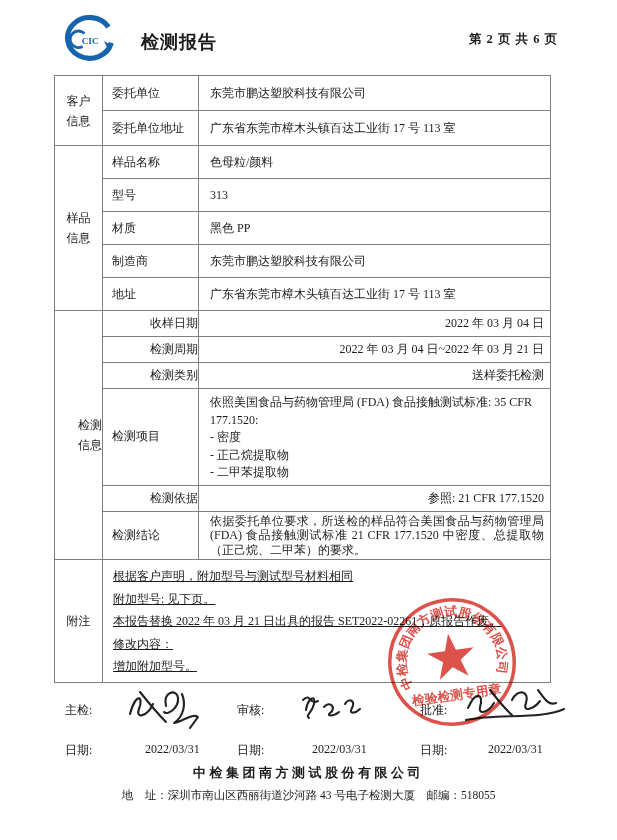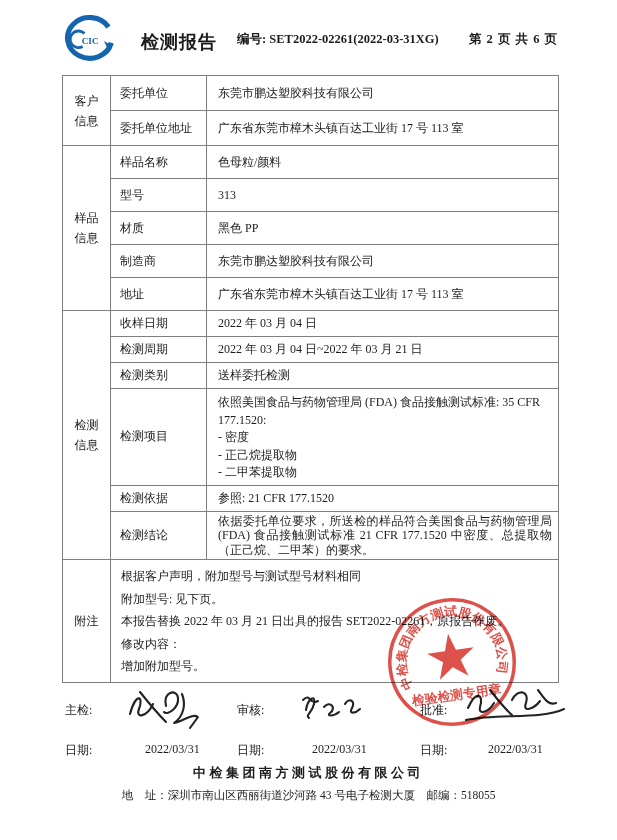--- a/index.html
+++ b/index.html
@@ -10,32 +10,32 @@
     font-family:"Liberation Serif","DejaVu Serif",serif;
     color:#1c1c1c;
   }
   
   .hdr { position:absolute; left:0; top:0; width:617px; height:72px; }
   .hdr .logo { position:absolute; left:62px; top:15px; width:56px; height:50px; }
   .hdr .title { position:absolute; left:141px; top:30px; font-size:18px; font-weight:bold; letter-spacing:1px; }
   .hdr .repno { position:absolute; left:237px; top:31px; font-size:12.5px; font-weight:bold; }
   .hdr .pageinfo { position:absolute; right:59px; top:31px; font-size:12.5px; font-weight:bold; letter-spacing:1px; }
   
-  table.rpt { position:absolute; left:62px; top:75px; width:496px; border-collapse:collapse; table-layout:fixed; }
+  table.rpt { position:absolute; left:54px; top:75px; width:496px; border-collapse:collapse; table-layout:fixed; }
   table.rpt td { border:1px solid #7f7f7f; font-size:12px; vertical-align:middle; overflow:hidden; }
   td.sec { width:48px; text-align:center; line-height:20px; }
   td.lbl { width:96px; padding-left:9px; }
   td.val { width:352px; padding-left:11px; padding-right:6px; }
   .h35 td, tr.h35 > td { height:35px; }
   .h33 td, tr.h33 > td { height:33px; }
-  .h26 td, tr.h26 > td { height:26px; }
+  .h26 td, tr.h26 > td { height:26px;text-align:right; }
   td.items { vertical-align:top; padding-top:5px; padding-bottom:3px; }
   td.items div { line-height:17.5px; height:17.5px; }
   td.concl { line-height:14.5px; font-size:11.7px; text-align:justify; padding-top:2px; padding-bottom:2px; }
-  td.notes { vertical-align:top; padding:5px 10px 4px 10px; }
+  td.notes { vertical-align:top; padding:5px 10px 4px 10px;text-decoration:underline; }
   td.notes div { line-height:22.5px; }
   
   .signoff { position:absolute; left:62px; top:686px; width:496px; height:80px; z-index:4; }
   .signoff .role, .signoff .datelbl, .signoff .dateval { position:absolute; font-size:12px; }
   .sig { position:absolute; z-index:6; }
   .sig path { stroke:#222; stroke-width:2.1; fill:none; stroke-linecap:round; stroke-linejoin:round; }
   
   .stamp { position:absolute; left:376px; top:588px; width:152px; height:148px; z-index:5; mix-blend-mode:multiply; opacity:.88; }
   
   .ftr { position:absolute; left:0; top:764px; width:617px; text-align:center; }
@@ -50,21 +50,20 @@
 <div class="page">
 
   <div class="hdr">
     <svg class="logo" viewBox="0 0 60 54">
       <path d="M50,13 A24,22 0 1 0 53,30" stroke="#1565ae" stroke-width="5.5" fill="none"></path>
       <polygon points="54,33 45,28 51,40" fill="#1565ae"></polygon>
       <path d="M22,34 A9,9 0 1 1 24,20" stroke="#1565ae" stroke-width="3.2" fill="none"></path>
       <text x="21" y="31" font-size="10" font-weight="bold" fill="#1565ae" font-family="Liberation Serif,serif">CIC</text>
     </svg>
     <div class="title">检测报告</div>
-    <div class="repno">编号: SET2022-02261(2022-03-31XG)</div>
     <div class="pageinfo">第 2 页 共 6 页</div>
   </div>
 
   <table class="rpt">
 
     <tbody>
         <tr class="h35">
       <td class="sec" rowspan="2">
         <div>客户</div>
         <div>信息</div>

